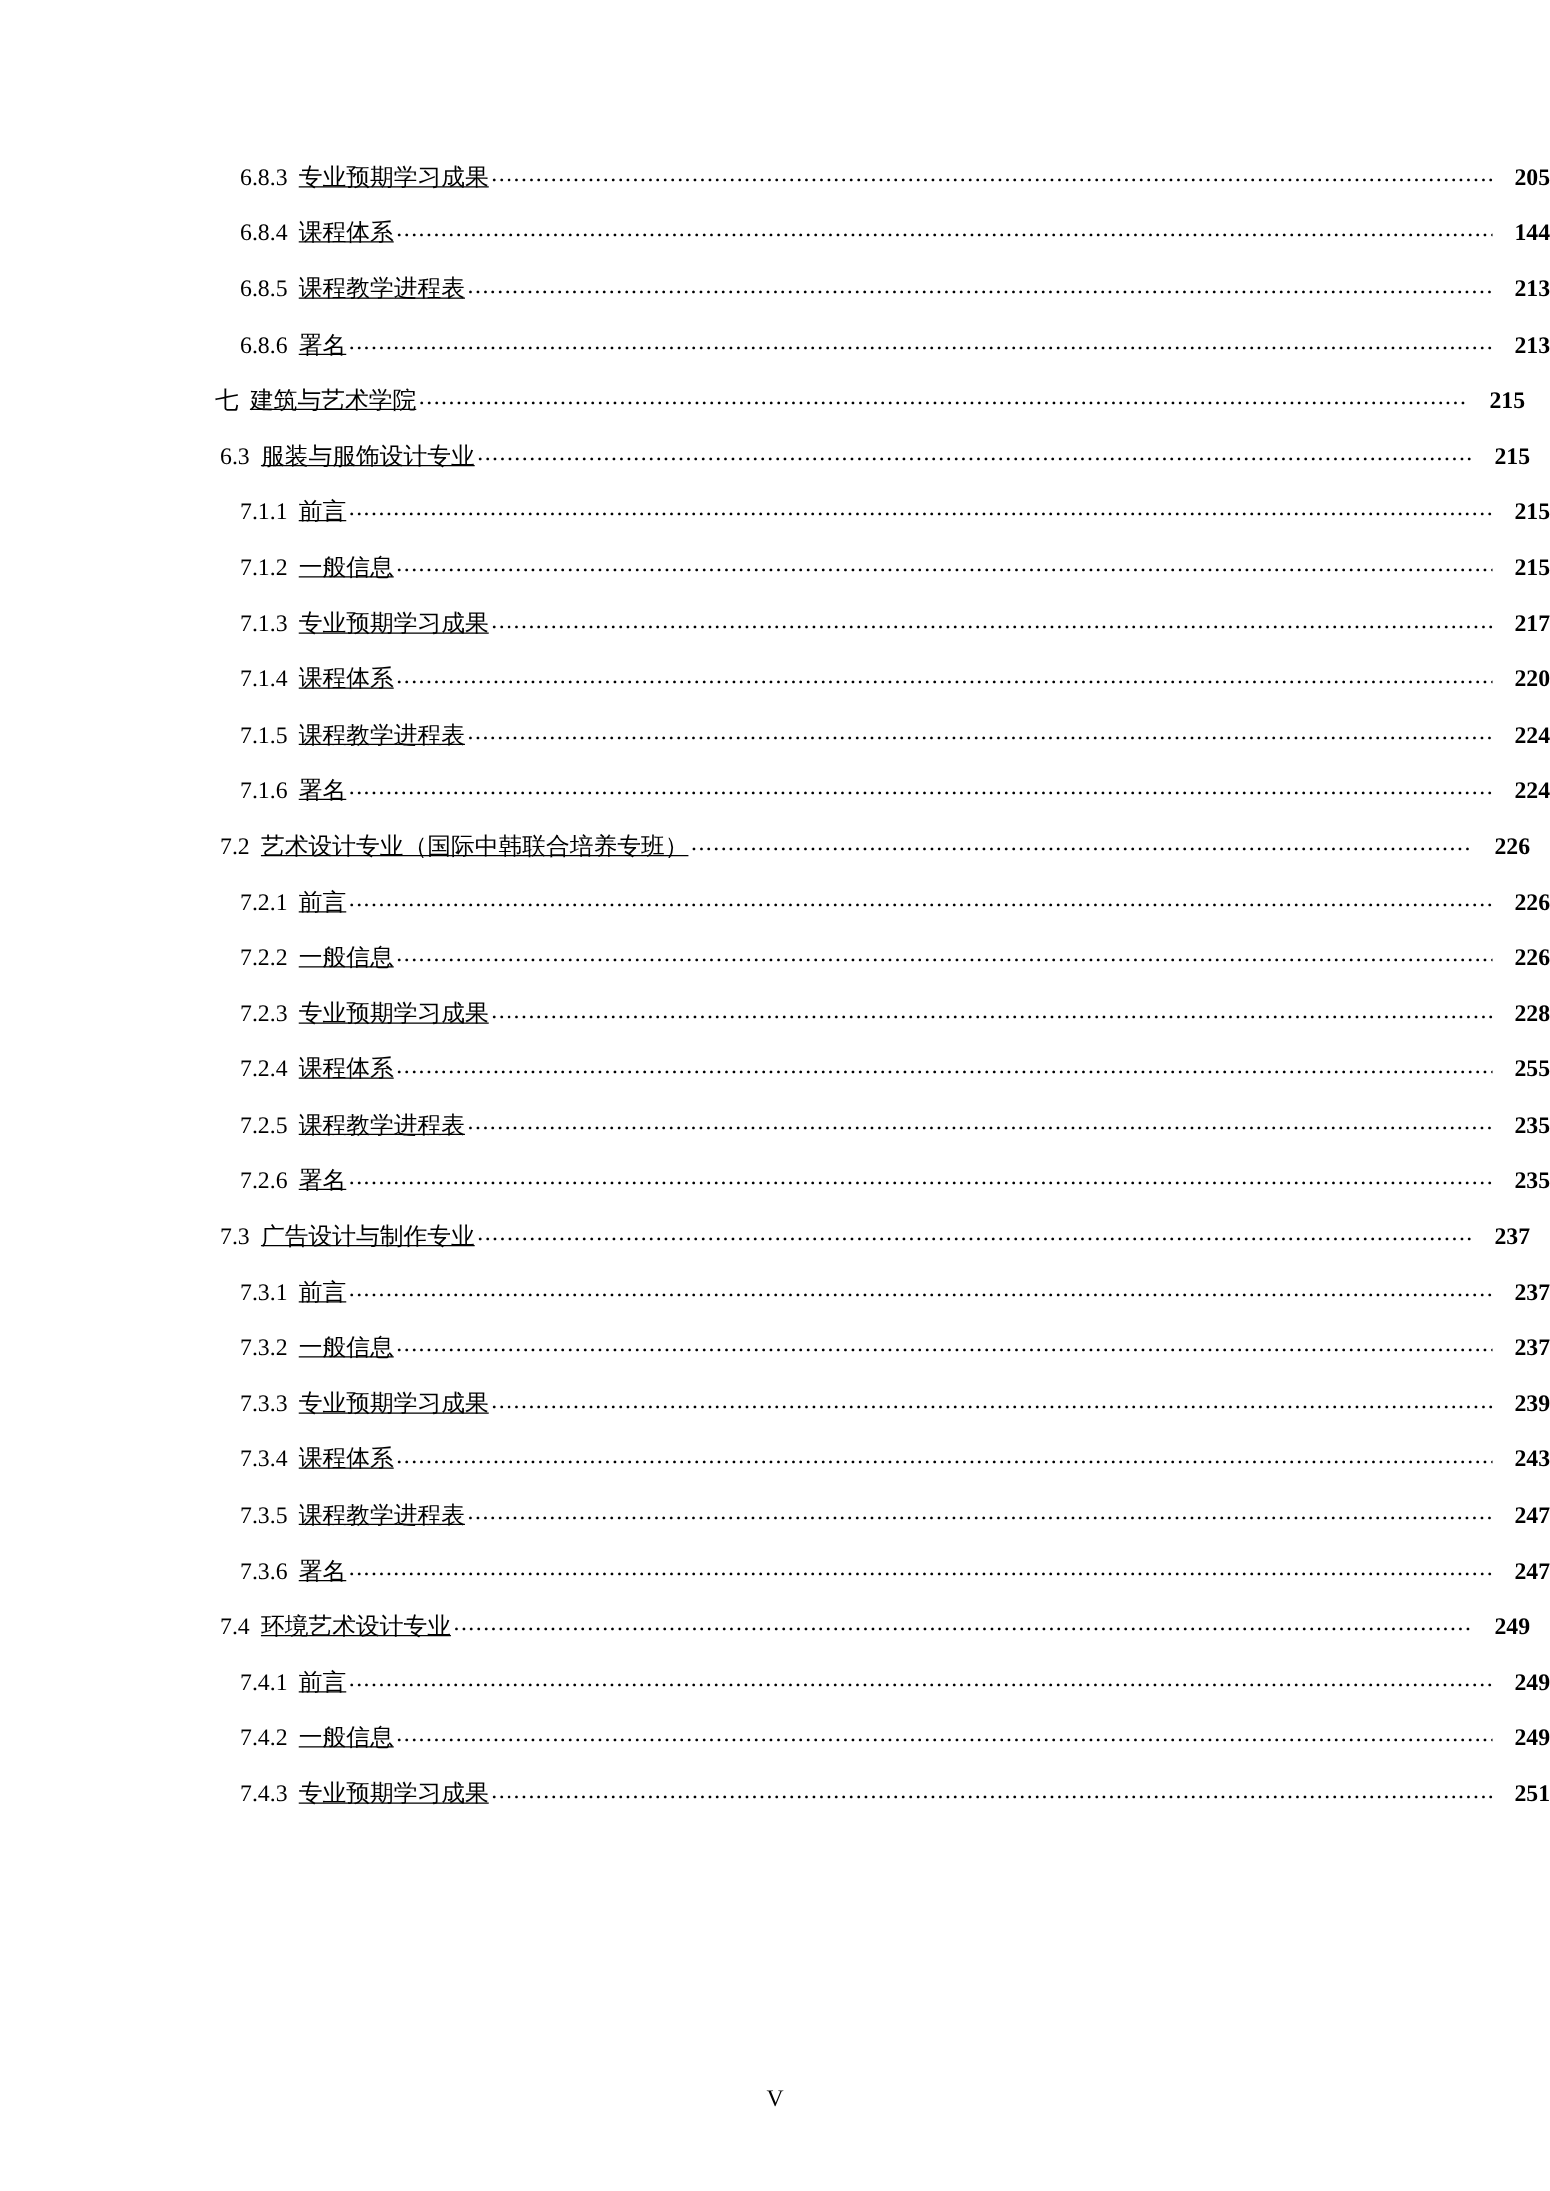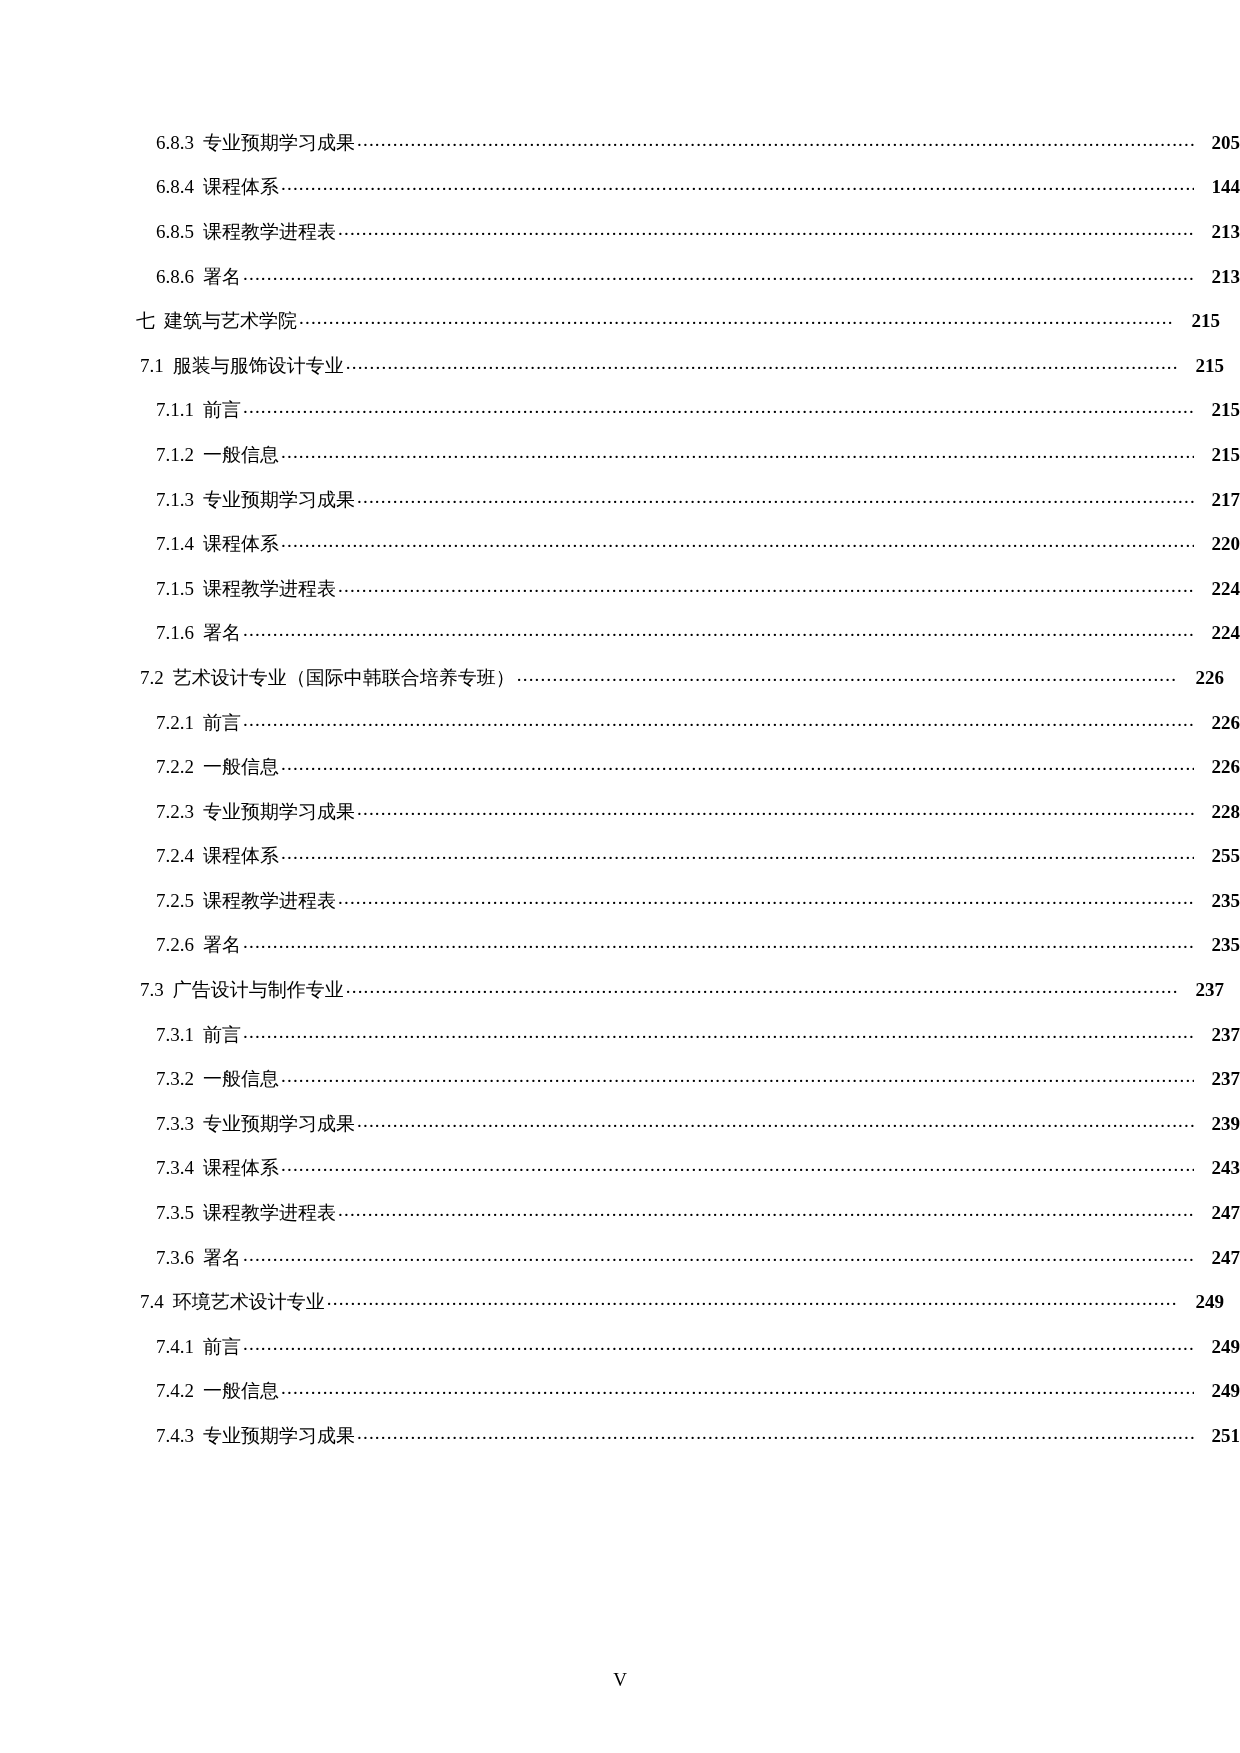--- a/index.html
+++ b/index.html
@@ -12,21 +12,21 @@
     height: 1753px;
     font-family: "Liberation Serif", "DejaVu Serif", serif;
     color: #000000;
     position: relative;
     overflow: hidden;
   }
   .page {
     width: 1240px;
     height: 1753px;
     box-sizing: border-box;
-    padding: 120px 96px 60px 60px;
+    padding: 120px 96px 60px 96px;
     position: relative;
   }
   .toc {
     margin: 0;
     padding: 0;
     list-style: none;
   }
   .toc-entry {
     display: flex;
     align-items: baseline;
@@ -39,20 +39,21 @@
   .lvl-1 { padding-left: 76px; }
   .lvl-2 { padding-left: 80px; }
   .lvl-3 { padding-left: 96px; }
 
   .toc-entry .num {
     flex: 0 0 auto;
   }
   .toc-entry .title {
     flex: 0 0 auto;
     padding-left: 9px;
+    text-decoration: underline;
   }
   .toc-entry .leader {
     flex: 1 1 auto;
     overflow: hidden;
     margin: 0 2px 0 2px;
     position: relative;
     top: -3px;
   }
   .toc-entry .leader::after {
     content: "......................................................................................................................................................................................................................";
@@ -120,21 +121,21 @@
         <span class="leader"></span>
         <span class="pagenum">213</span>
       </li>
       <li class="toc-entry row lvl-1">
         <span class="num">七</span>
         <span class="title">建筑与艺术学院</span>
         <span class="leader"></span>
         <span class="pagenum">215</span>
       </li>
       <li class="toc-entry row lvl-2">
-        <span class="num">7.1</span>
+        <span class="num">6.3</span>
         <span class="title">服装与服饰设计专业</span>
         <span class="leader"></span>
         <span class="pagenum">215</span>
       </li>
       <li class="toc-entry row lvl-3">
         <span class="num">7.1.1</span>
         <span class="title">前言</span>
         <span class="leader"></span>
         <span class="pagenum">215</span>
       </li>

